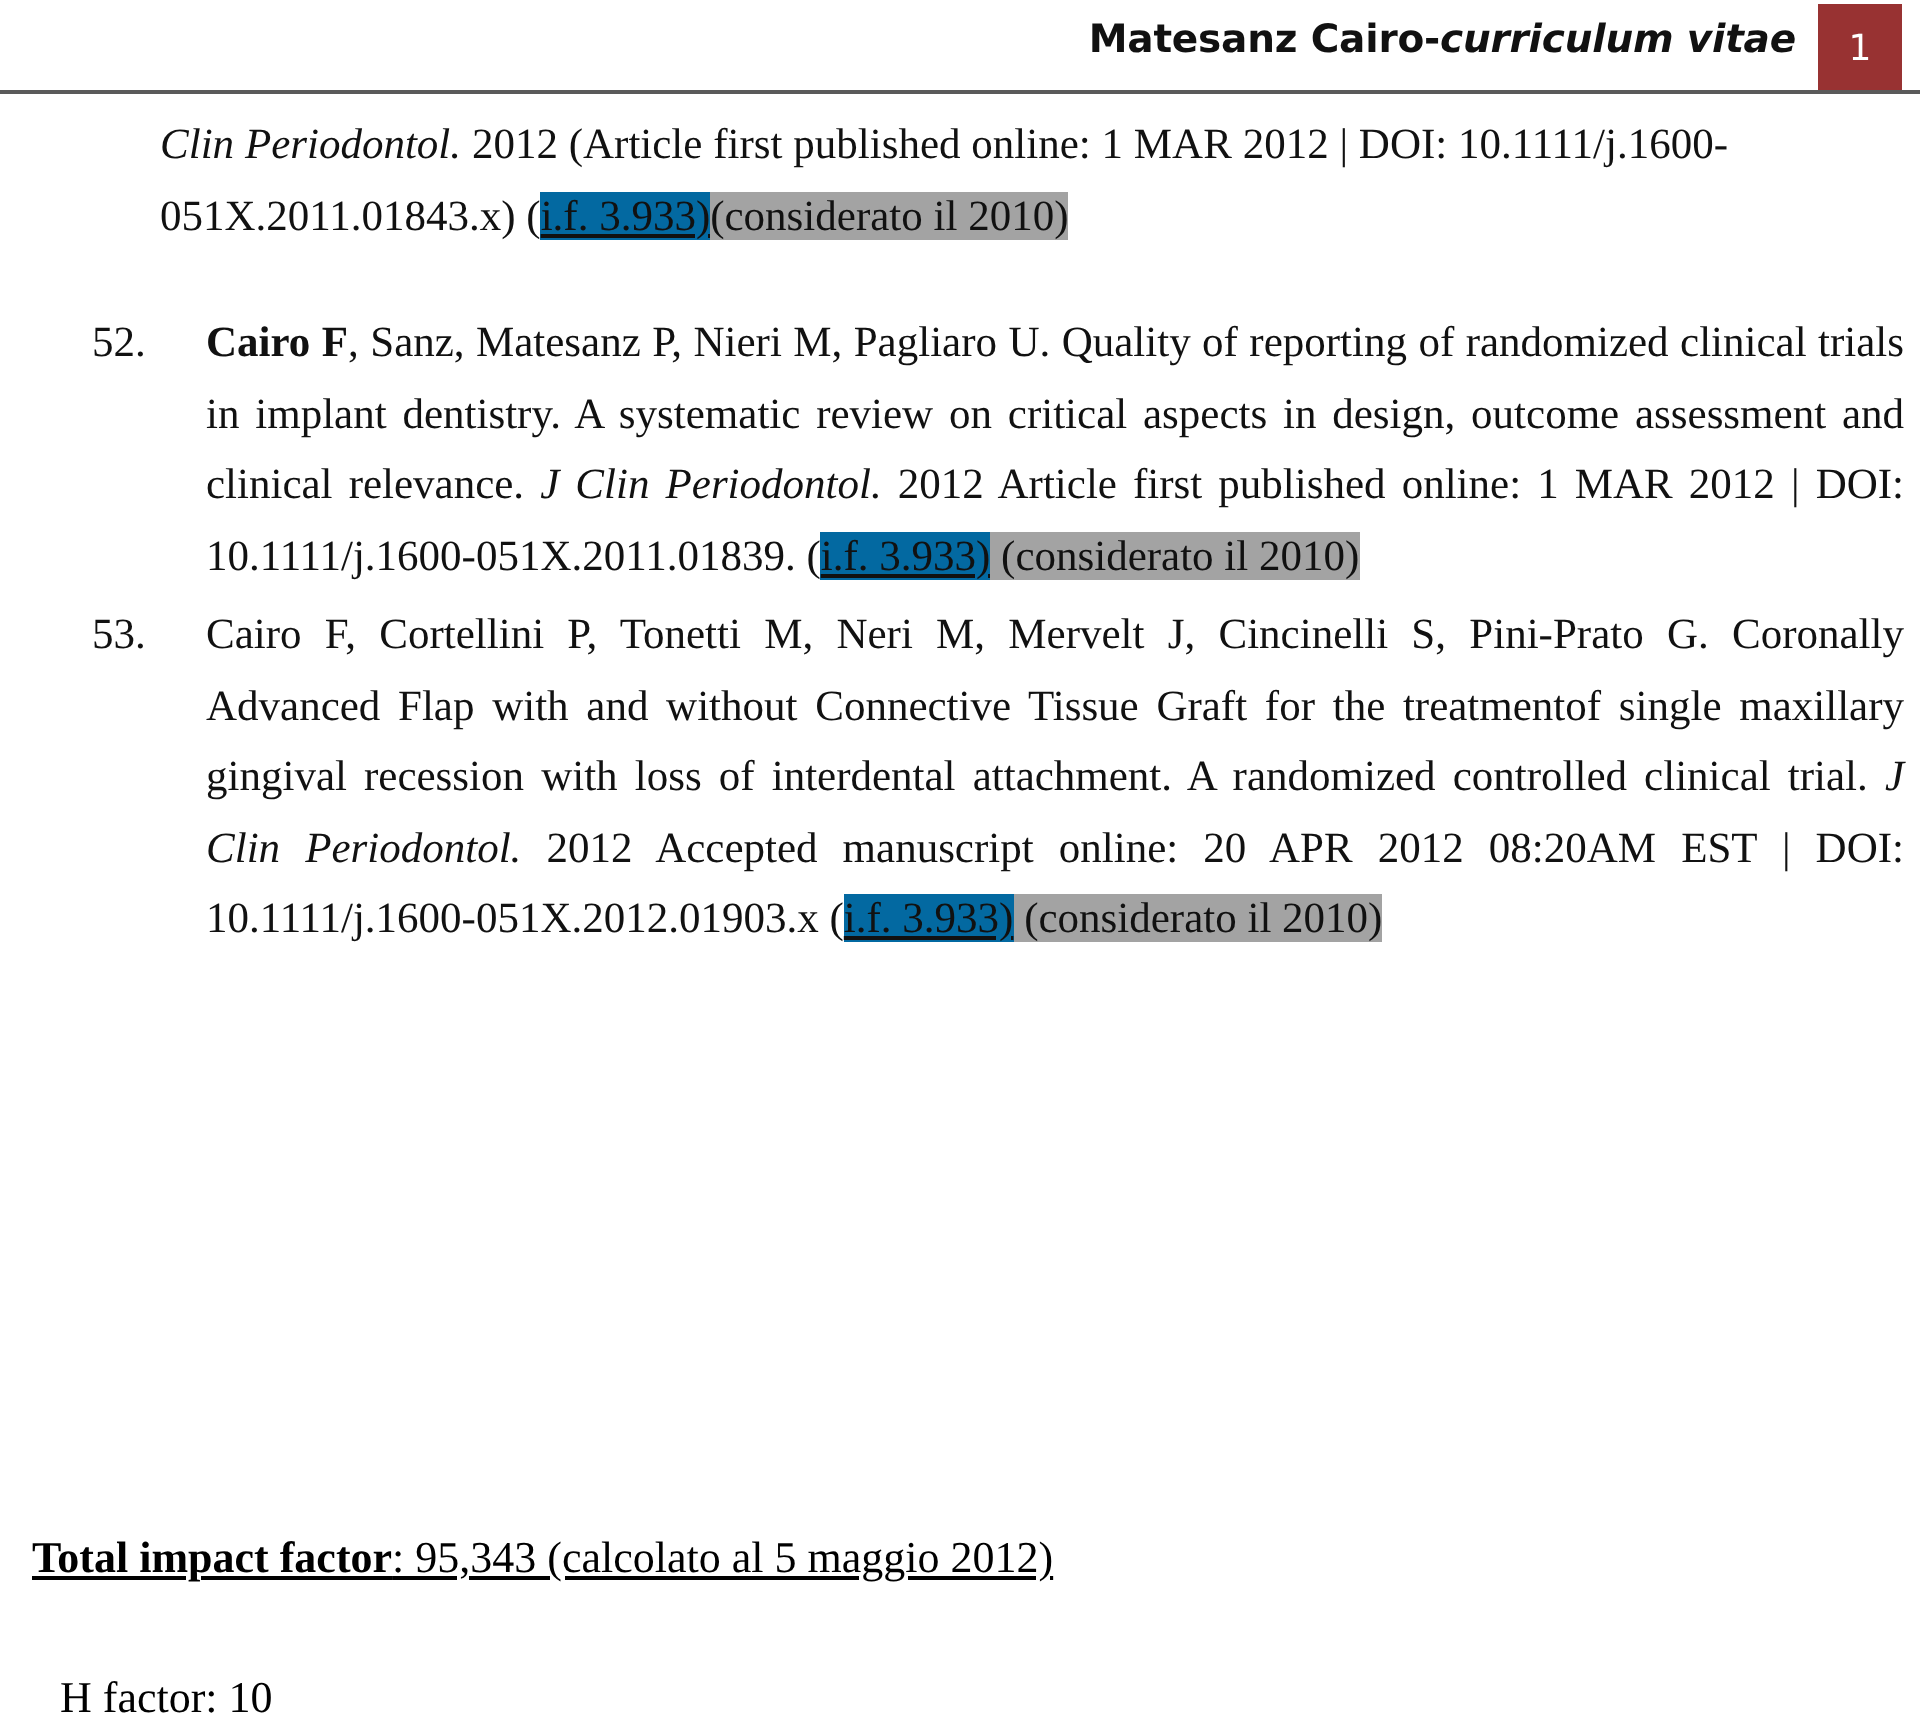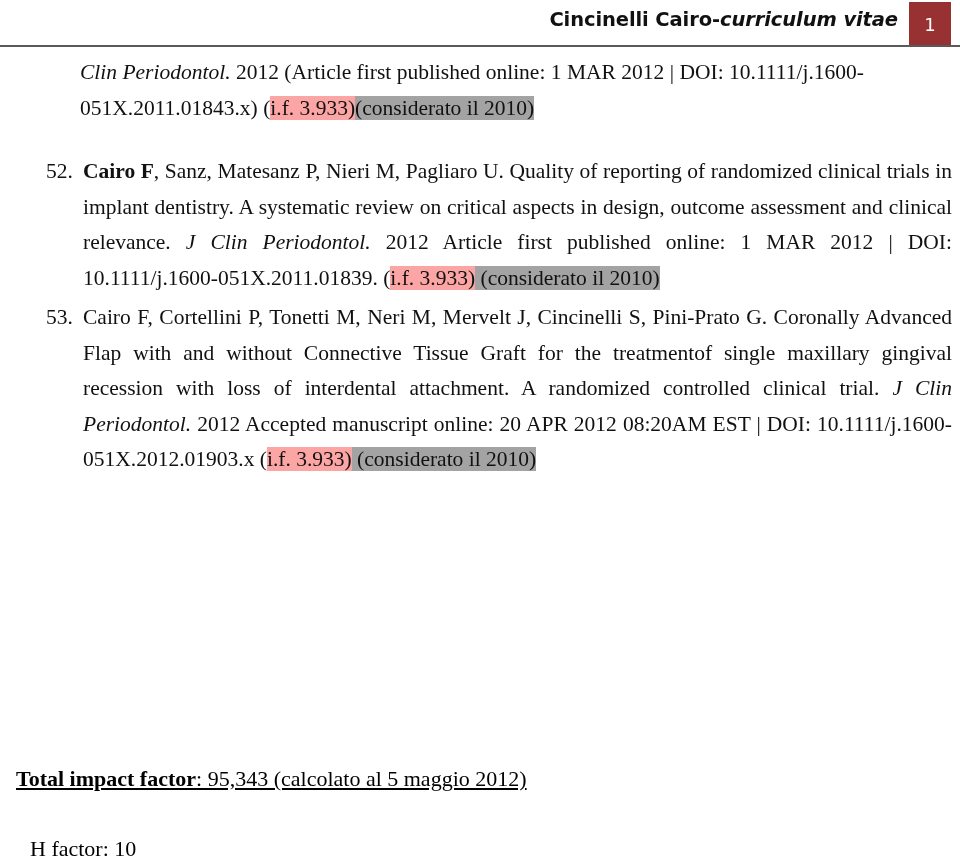--- a/index.html
+++ b/index.html
@@ -83,21 +83,21 @@
   .lead-para {
     margin: 0 0 0 0;
     padding: 0 8px 0 80px;
     width: 872px;
     box-sizing: border-box;
   }
 
   
   .ref-entry {
     position: relative;
-    padding: 0 8px 0 60px;
+    padding: 0 8px 0 80px;
     width: 960px;
     box-sizing: border-box;
   }
   .ref-num {
     position: absolute;
     left: 46px;
     top: 0;
     width: 34px;
     text-align: left;
     font-size: 21.5px;
@@ -105,21 +105,22 @@
   }
   .ref-text {
     display: block;
     margin-left: 23px;
   }
 
   .ital { font-style: italic; }
   .bold { font-weight: bold; }
 
   .hl-green {
-    background-color: #fca5a5;
+    background-color: #0369a1;
+    text-decoration: underline;
   }
   .hl-yellow {
     background-color: #a3a3a3;
   }
 
   
   .totals {
     position: absolute;
     left: 0;
     top: 762px;
@@ -137,21 +138,21 @@
     font-size: 22px;
     line-height: 34px;
     margin-top: 36px;
   }
 </style>
 </head>
 <body>
 
 <div class="page-header">
   <div class="header-title">
-    <span>Cincinelli Cairo-</span><span class="cv-italic">curriculum vitae</span>
+    <span>Matesanz Cairo-</span><span class="cv-italic">curriculum vitae</span>
   </div>
   <div class="page-number-box">
     <span class="pg">1</span>
   </div>
   <div class="header-rule"></div>
 </div>
 
 <div class="doc-body">
 
   <p class="para lead-para"><span class="ital">Clin Periodontol.</span><span> 2012  (Article first published online: 1 MAR 2012 | DOI: 10.1111/j.1600-051X.2011.01843.x) (</span><span class="hl-green">i.f. 3.933)</span><span class="hl-yellow">(considerato il 2010)</span></p>

